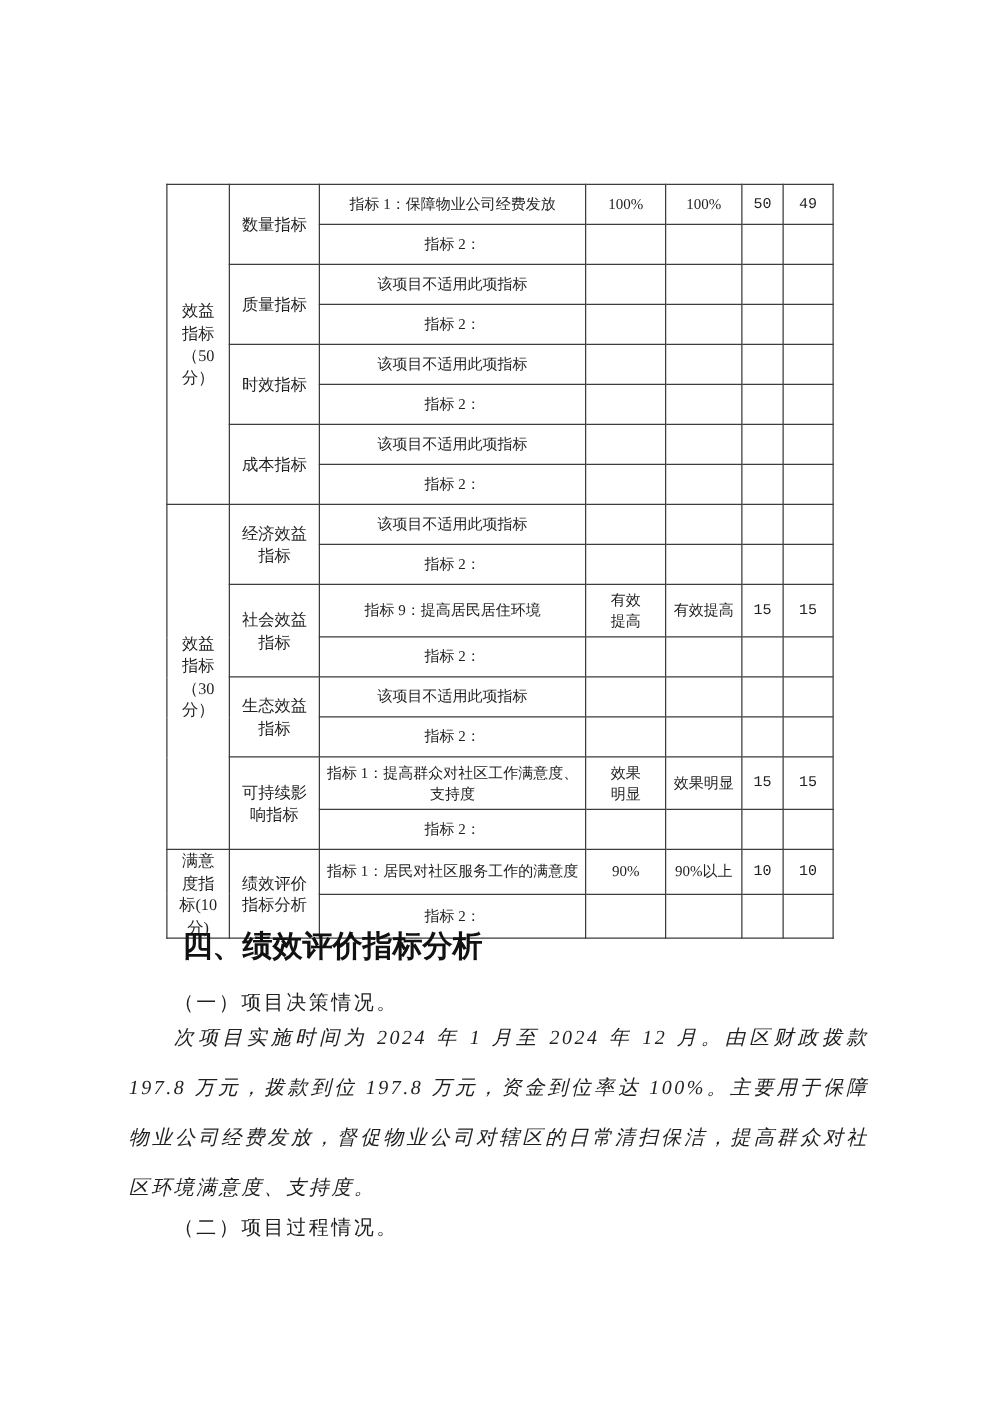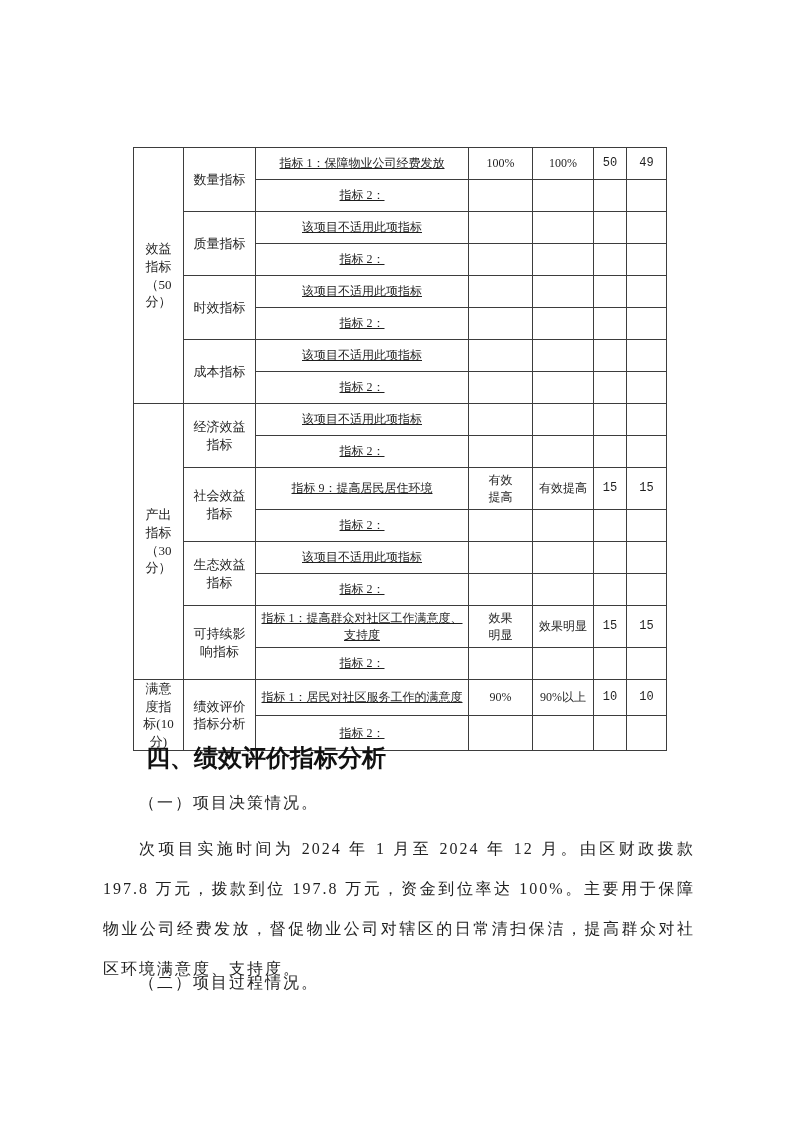--- a/index.html
+++ b/index.html
@@ -27,42 +27,42 @@
     font-size:12px;
     line-height:1.35;
     padding:0 2px;
     word-break:break-all;
     overflow:hidden;
   }
   .doc-table tr{height:32px;}
   .doc-table tr.tall{height:42px;}
   .doc-table td.c1{font-size:13px;padding:0 6px;}
   .doc-table td.c2{font-size:13px;padding:0 6px;}
-  .doc-table td.c3{padding:0 2px;text-decoration:underline;}
+  .doc-table td.c3{padding:0 2px;}
   .doc-table td.c4{padding:0 14px;}
   .doc-table td.c5{padding:0 6px;}
   .doc-table td.c6,.doc-table td.c7{padding:0 1px;font-family:Liberation Mono, monospace;}
   
   .heading{
     position:absolute;left:146px;top:744px;
     font-family:"Liberation Sans",sans-serif;
     font-weight:bold;
     font-size:24px;line-height:28px;
     color:#111;
     white-space:nowrap;
   }
   .textblock{
     position:absolute;left:103px;width:592px;
     font-size:16px;line-height:40px;
     letter-spacing:2px;
     text-indent:36px;
     text-align:justify;
   }
   #sub1{top:783px;}
-  #para1{top:829px;}
+  #para1{top:811px;font-style:italic;}
   #sub2{top:963px;}
 </style>
 </head>
 <body>
 
 <div class="page">
 
   <table class="doc-table">
     <colgroup>
       <col style="width:50px">
@@ -129,21 +129,21 @@
           <td class="c7"></td>
         </tr>
         <tr>
           <td class="c3">指标 2：</td>
           <td class="c4"></td>
           <td class="c5"></td>
           <td class="c6"></td>
           <td class="c7"></td>
         </tr>
         <tr>
-          <td class="c1" rowspan="8">产出指标（30分）</td>
+          <td class="c1" rowspan="8">效益指标（30分）</td>
           <td class="c2" rowspan="2">经济效益指标</td>
           <td class="c3">该项目不适用此项指标</td>
           <td class="c4"></td>
           <td class="c5"></td>
           <td class="c6"></td>
           <td class="c7"></td>
         </tr>
         <tr>
           <td class="c3">指标 2：</td>
           <td class="c4"></td>

